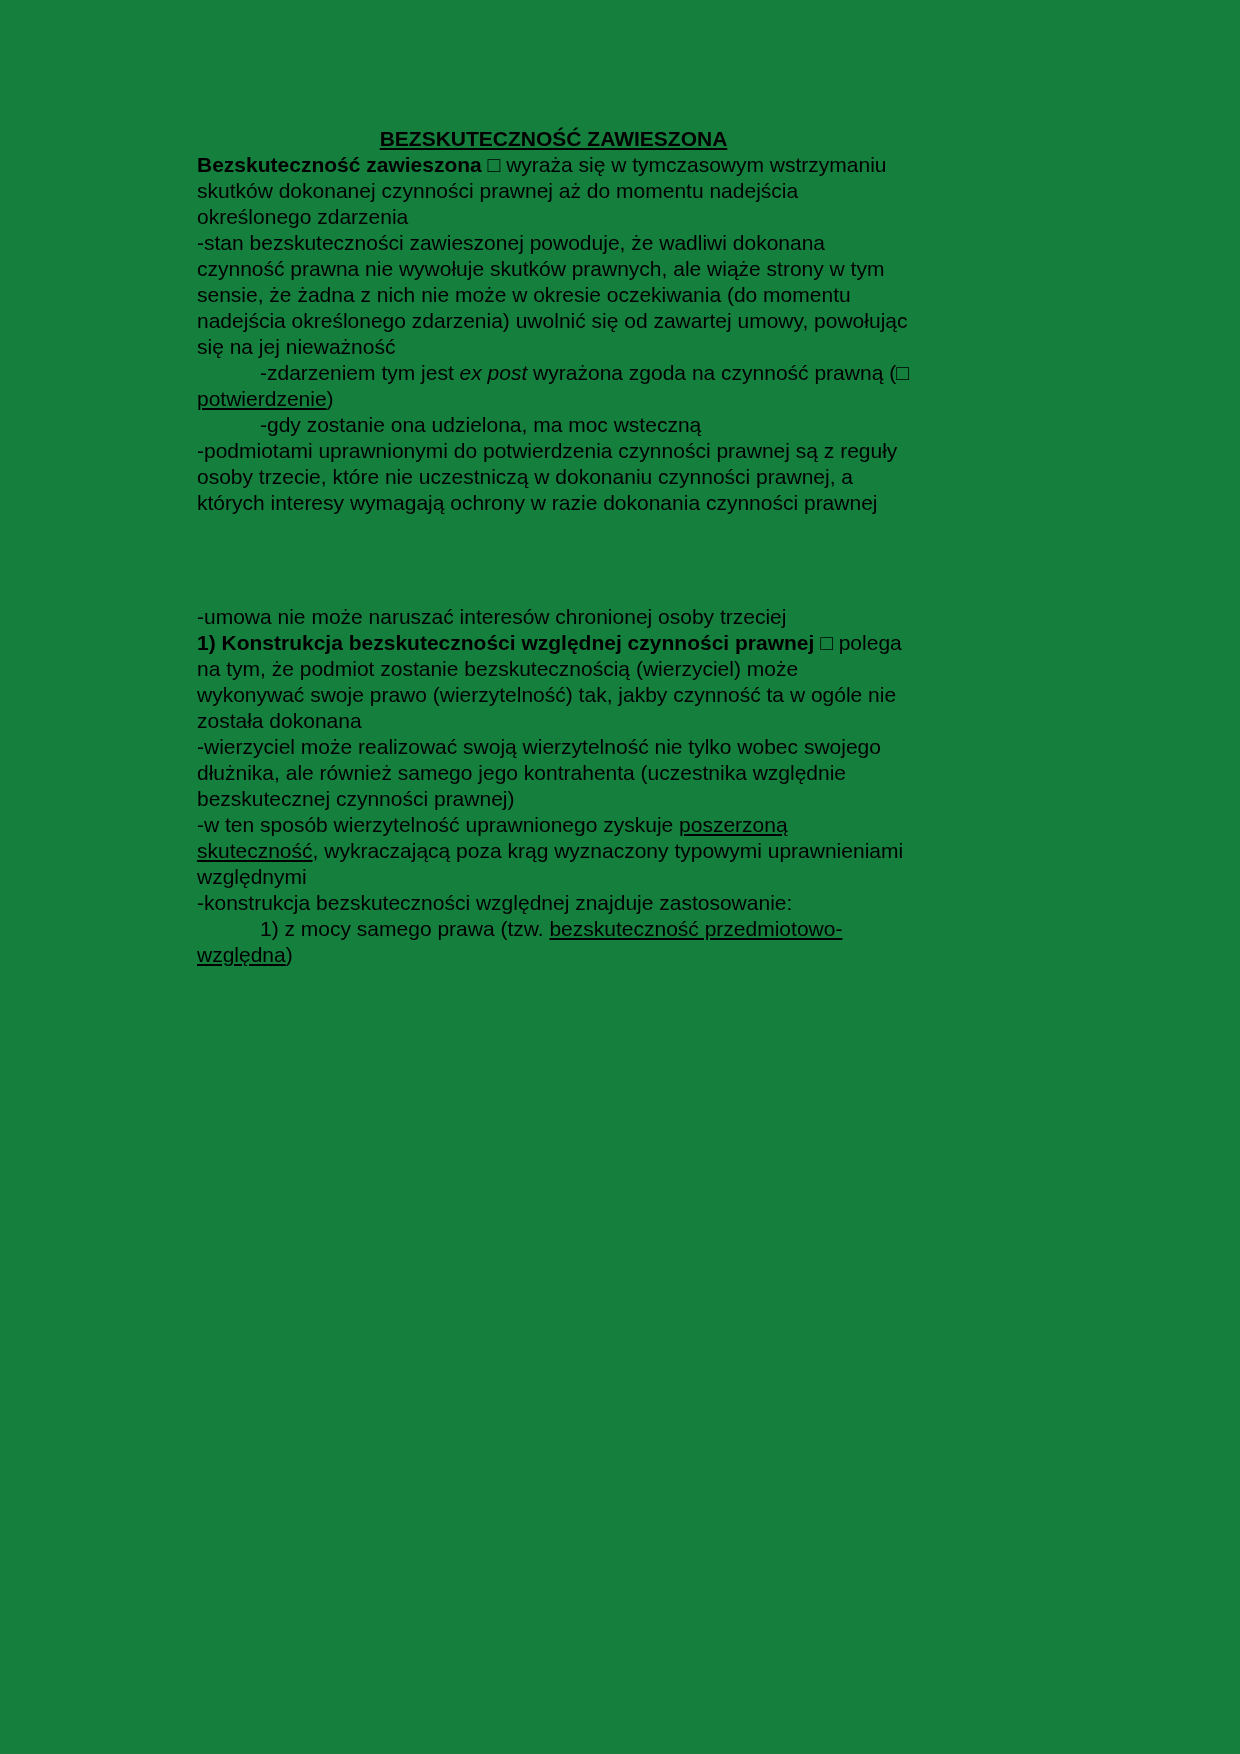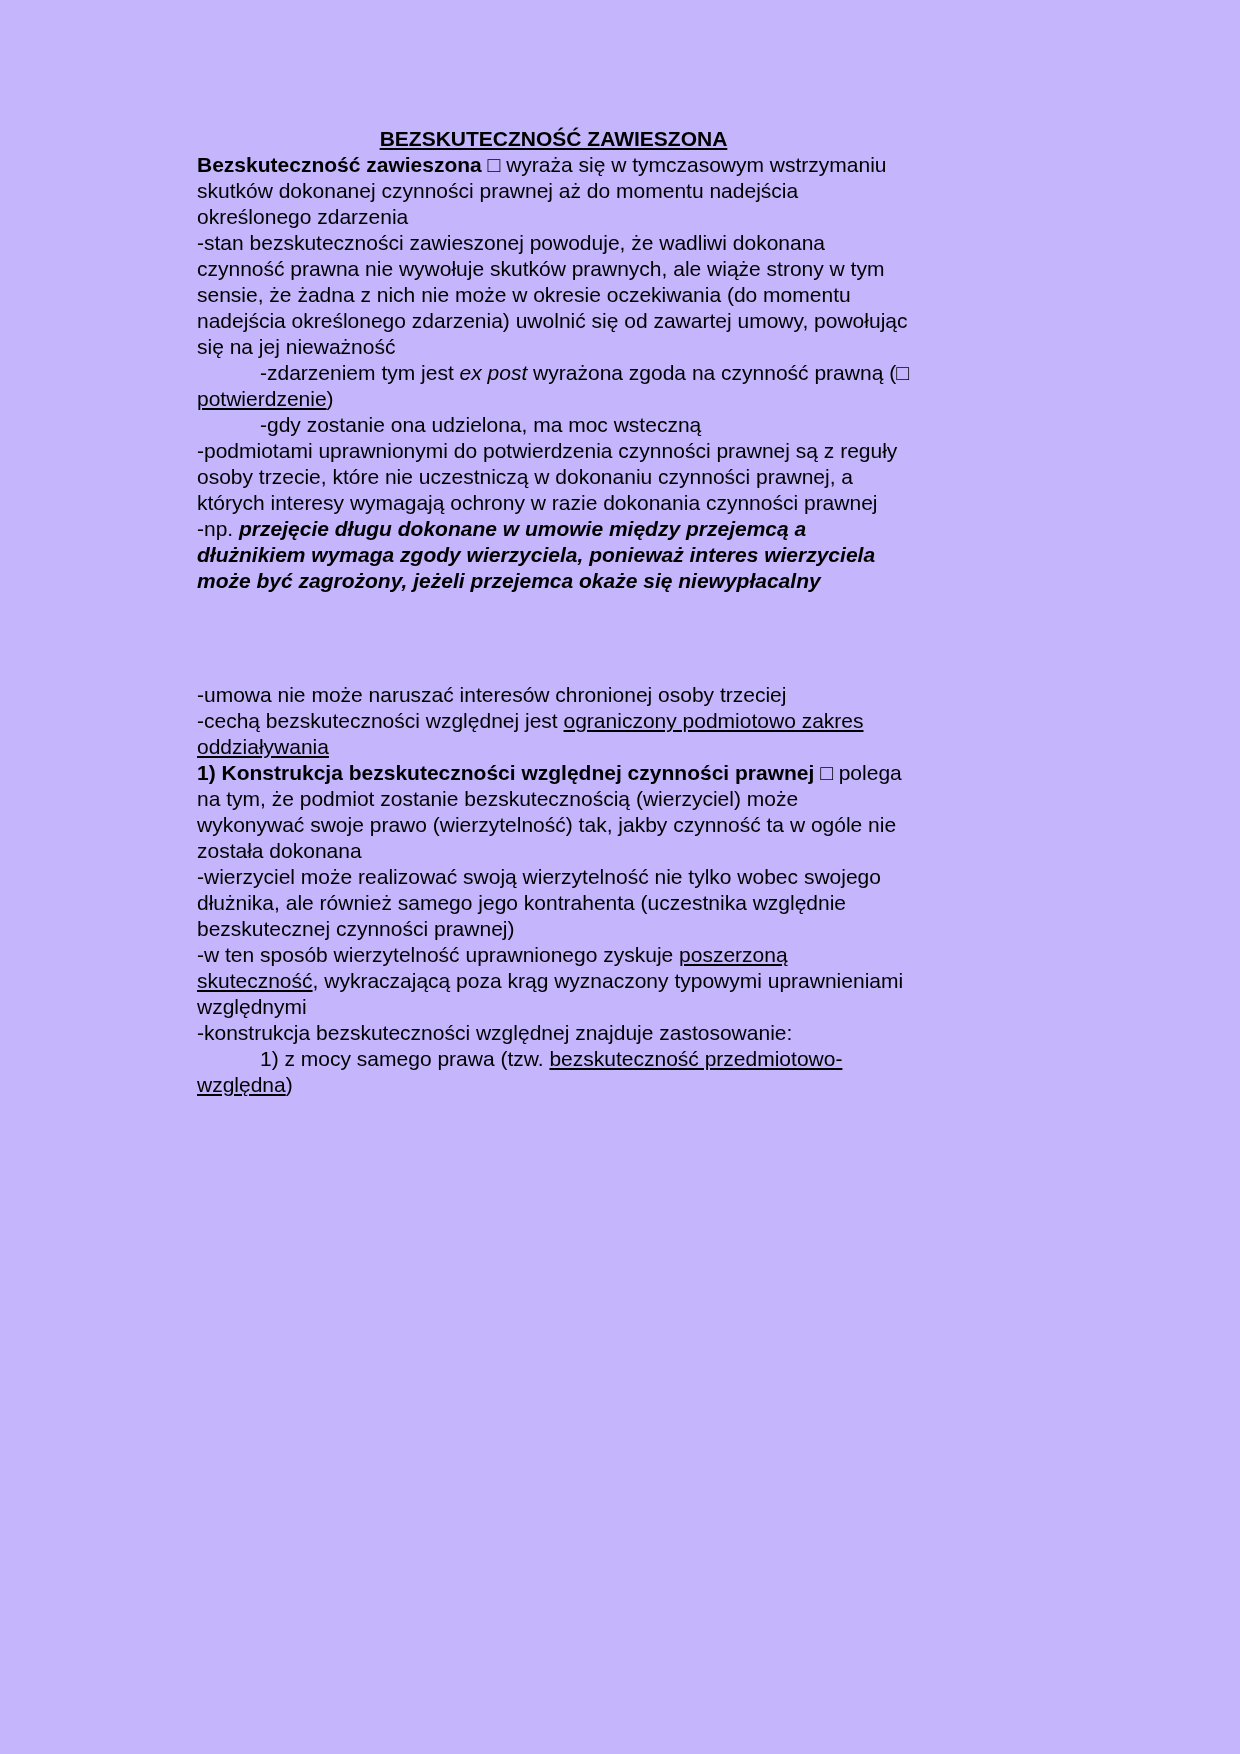--- a/index.html
+++ b/index.html
@@ -4,21 +4,21 @@
 <style>
   html, body {
     margin: 0;
     padding: 0;
     background: #ffffff;
   }
   .page {
     position: relative;
     width: 1240px;
     height: 1754px;
-    background: #c4b5fd;
+    background: #15803d;
     box-sizing: border-box;
     padding: 126px 330px 7px 197px;
     overflow: hidden;
   }
   .doc {
     font-family: "Liberation Sans", sans-serif;
     font-size: 21px;
     line-height: 26px;
     color: #000000;
     text-align: left;
@@ -35,23 +35,21 @@
 <body>
 
 <div class="page">
   <div class="doc" id="doc-body">
       <div class="block heading"><span class="run b u">BEZSKUTECZNOŚĆ ZAWIESZONA</span></div>
       <div class="block paragraph"><span class="run b">Bezskuteczność zawieszona </span><span class="run">□ wyraża się w tymczasowym wstrzymaniu skutków dokonanej czynności prawnej aż do momentu nadejścia określonego zdarzenia</span></div>
       <div class="block paragraph"><span class="run">-stan bezskuteczności zawieszonej powoduje, że wadliwi dokonana czynność prawna nie wywołuje skutków prawnych, ale wiąże strony w tym sensie, że żadna z nich nie może w okresie oczekiwania (do momentu nadejścia określonego zdarzenia) uwolnić się od zawartej umowy, powołując się na jej nieważność</span></div>
       <div class="block paragraph indent"><span class="run">-zdarzeniem tym jest </span><span class="run i">ex post</span><span class="run"> wyrażona zgoda na czynność prawną (□ </span><span class="run u">potwierdzenie</span><span class="run">)</span></div>
       <div class="block paragraph indent"><span class="run">-gdy zostanie ona udzielona, ma moc wsteczną</span></div>
       <div class="block paragraph"><span class="run">-podmiotami uprawnionymi do potwierdzenia czynności prawnej są z reguły osoby trzecie, które nie uczestniczą w dokonaniu czynności prawnej, a których interesy wymagają ochrony w razie dokonania czynności prawnej</span></div>
-      <div class="block paragraph"><span class="run">-np. </span><span class="run b i">przejęcie długu dokonane w umowie między przejemcą a dłużnikiem wymaga zgody wierzyciela, ponieważ interes wierzyciela może być zagrożony, jeżeli przejemca okaże się niewypłacalny</span></div>
       <div class="block spacer"></div>
       <div class="block paragraph"><span class="run">-umowa nie może naruszać interesów chronionej osoby trzeciej</span></div>
-      <div class="block paragraph"><span class="run">-cechą bezskuteczności względnej jest </span><span class="run u">ograniczony podmiotowo zakres oddziaływania</span></div>
       <div class="block paragraph"><span class="run b">1) Konstrukcja bezskuteczności względnej czynności prawnej </span><span class="run">□ polega na tym, że podmiot zostanie bezskutecznością (wierzyciel) może wykonywać swoje prawo (wierzytelność) tak, jakby czynność ta w ogóle nie została dokonana</span></div>
       <div class="block paragraph"><span class="run">-wierzyciel może realizować swoją wierzytelność nie tylko wobec swojego dłużnika, ale również samego jego kontrahenta (uczestnika względnie bezskutecznej czynności prawnej)</span></div>
       <div class="block paragraph"><span class="run">-w ten sposób wierzytelność uprawnionego zyskuje </span><span class="run u">poszerzoną skuteczność</span><span class="run">, wykraczającą poza krąg wyznaczony typowymi uprawnieniami względnymi</span></div>
       <div class="block paragraph"><span class="run">-konstrukcja bezskuteczności względnej znajduje zastosowanie:</span></div>
       <div class="block paragraph indent"><span class="run">1) z mocy samego prawa (tzw. </span><span class="run u">bezskuteczność przedmiotowo-względna</span><span class="run">)</span></div>
     </div>
 </div>
 
 </body></html>

